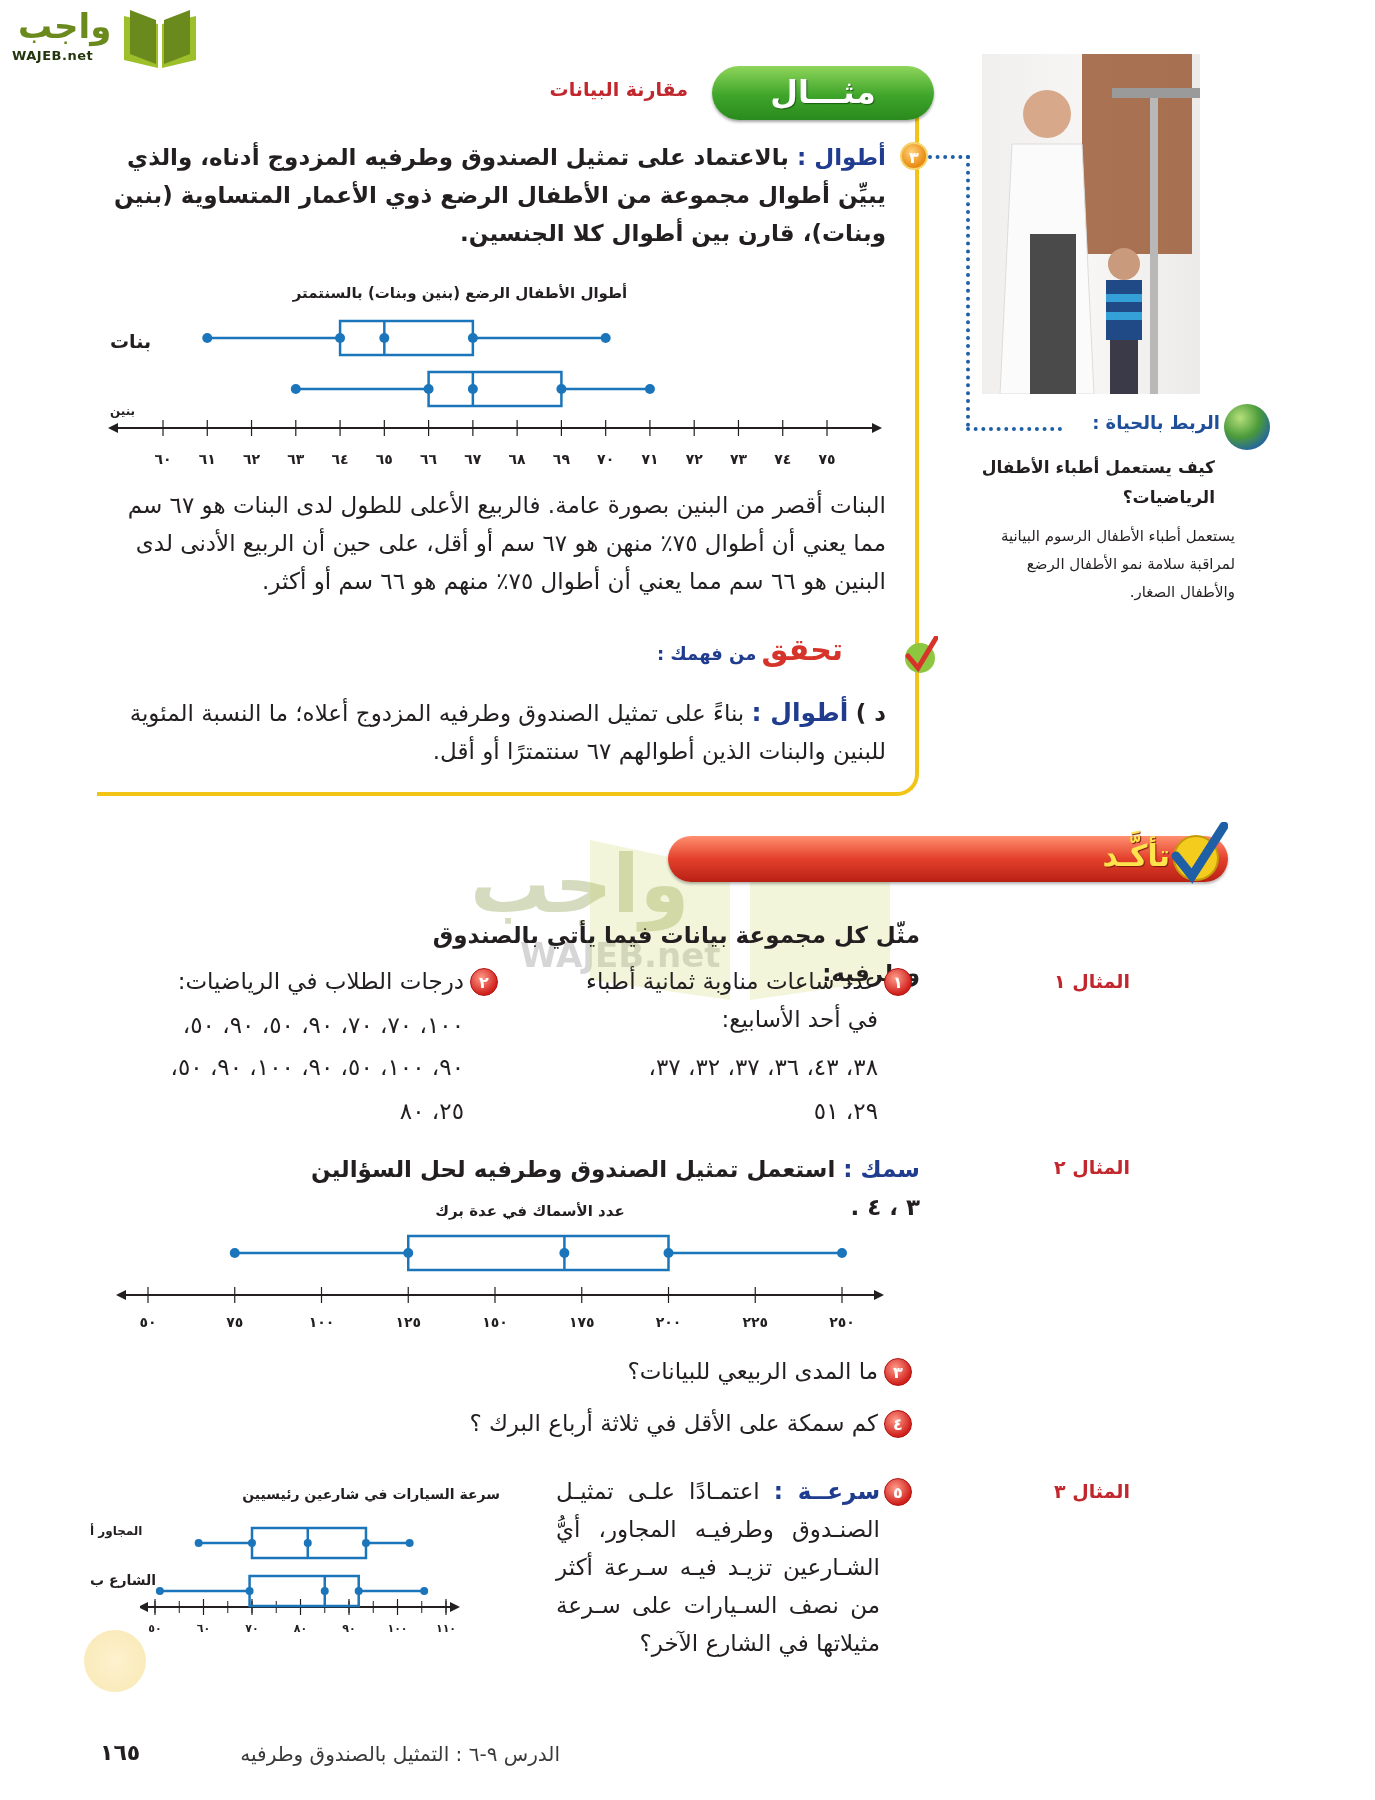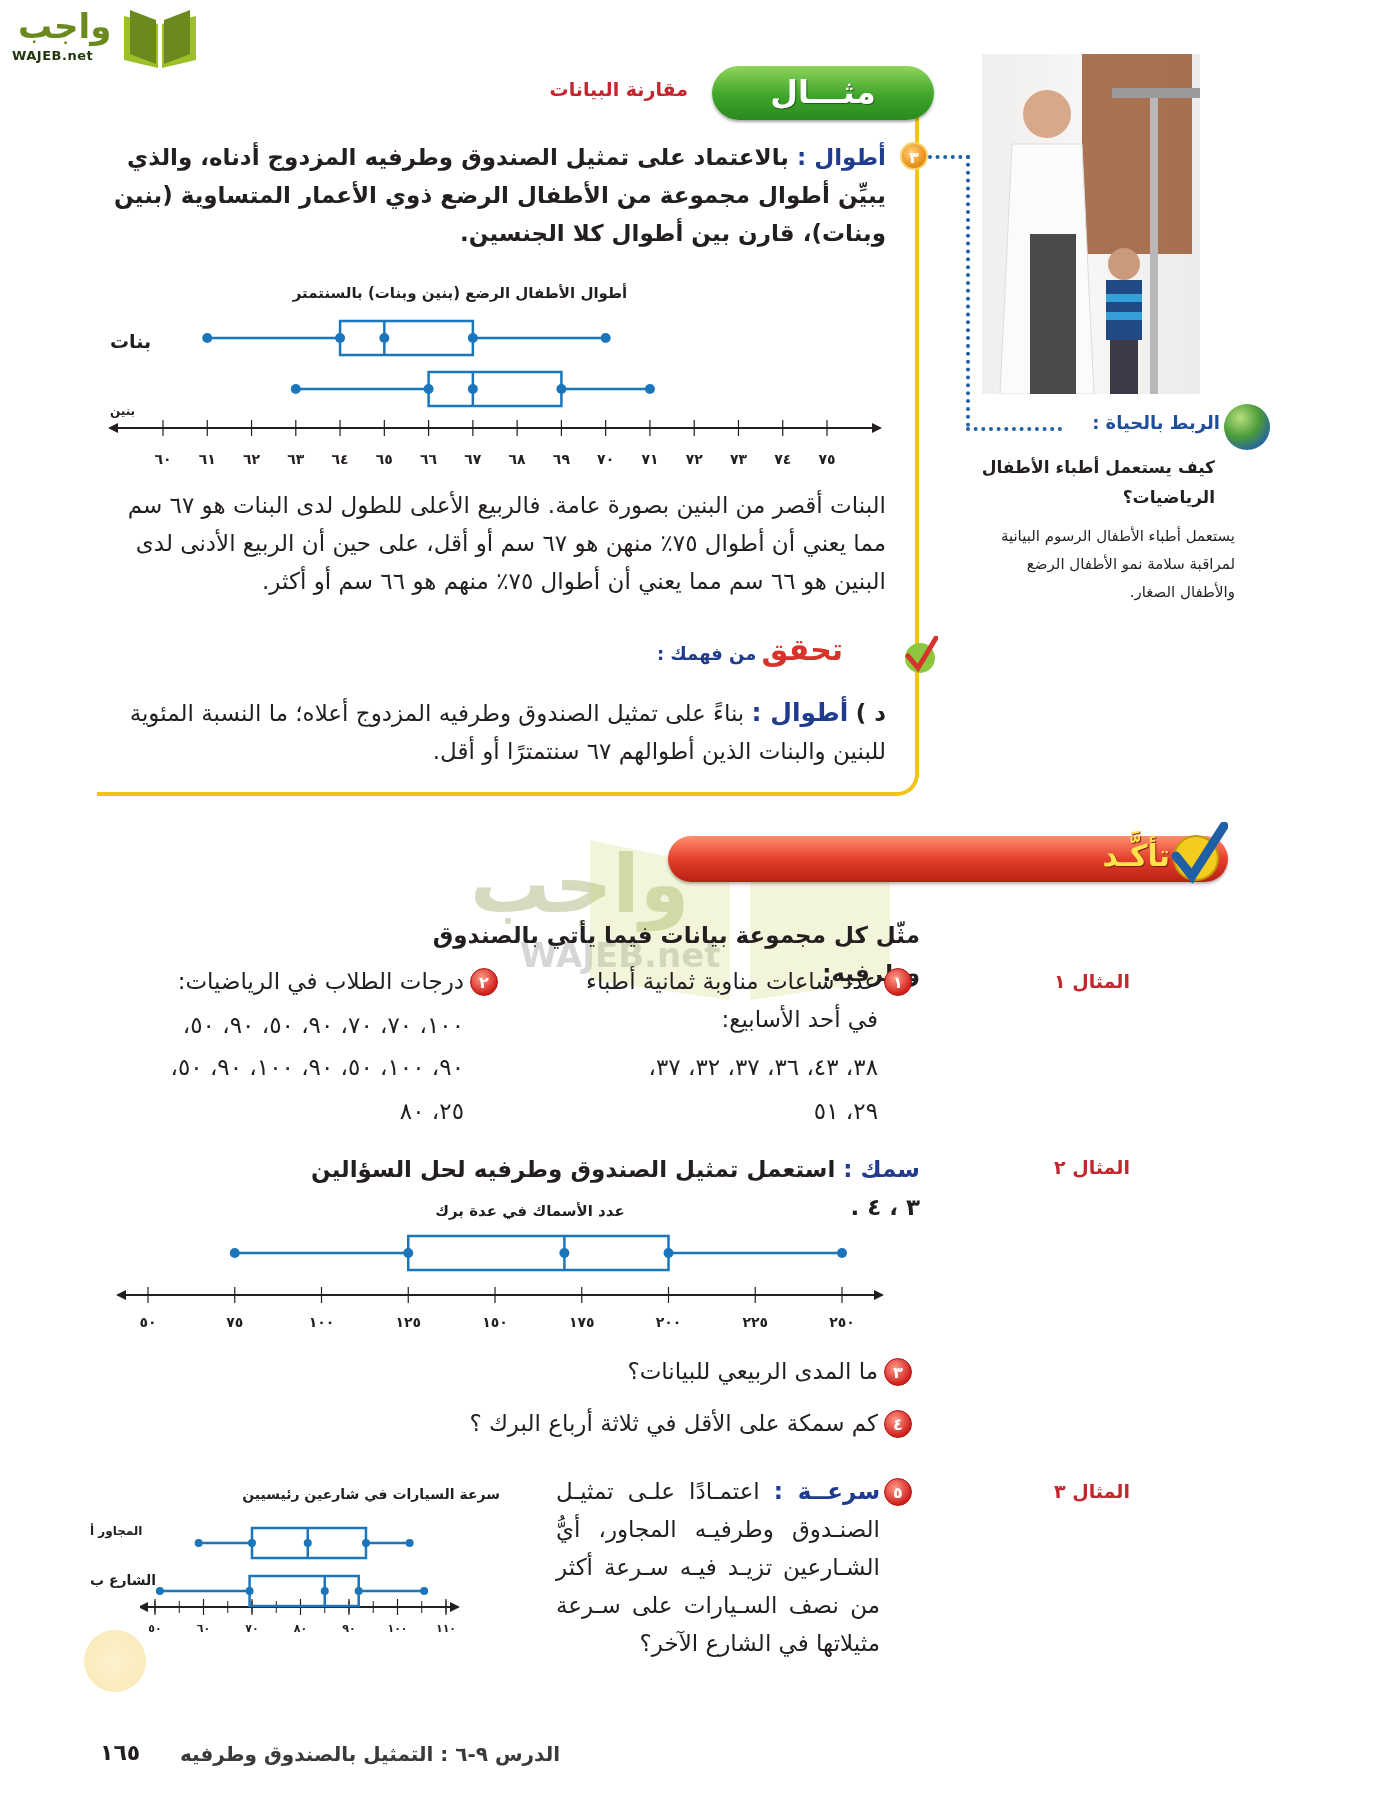--- a/index.html
+++ b/index.html
@@ -53,21 +53,21 @@
   
   #wm { left: 580px; top: 820px; width: 320px; height: 180px; opacity: 0.22; pointer-events: none; }
   #wm-text { left: 470px; top: 838px; font-size: 80px; font-weight: bold; color: #b4bf8a; opacity: 0.55; }
   #wm-en { left: 520px; top: 935px; font-size: 34px; font-weight: bold; color: #8d8d8d; opacity: 0.35; }
 
   .example-label { font-size: 19px; font-weight: bold; color: #c1272d; }
 
   .chart-title { font-size: 15px; font-weight: bold; text-align: center; }
   svg text { font-family: "DejaVu Sans", sans-serif; }
   #footer-page { left: 100px; top: 1740px; font-size: 22px; font-weight: bold; }
-  #footer-title { left: 160px; top: 1742px; width: 400px; font-size: 20px; font-weight: bold; color: #3a3a3a; text-align: right; }
+  #footer-title { left: 160px; top: 1742px; width: 400px; font-size: 20px; font-weight: normal; color: #3a3a3a; text-align: right; }
 
   #stamp { left: 84px; top: 1630px; width: 62px; height: 62px; border-radius: 50%; background: radial-gradient(#fbe7a5, #f5d577); opacity: 0.55; }
 </style>
 </head>
 <body>
 
 <div id="logo" class="abs">
   <span class="ar">واجب</span>
   <span class="en">WAJEB.net</span>
   <svg class="book" viewBox="0 0 80 62">

